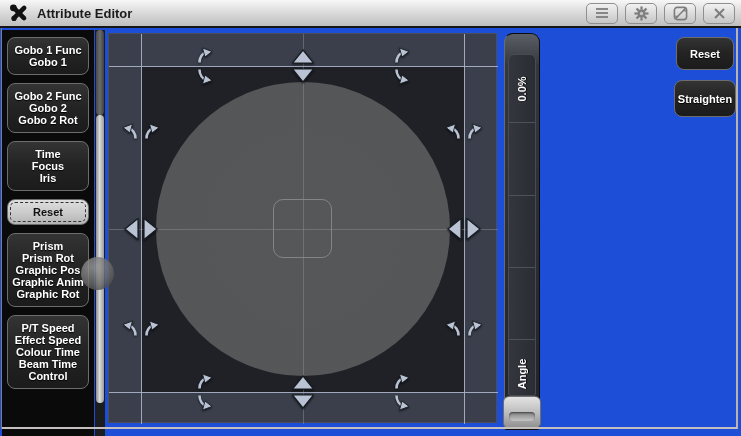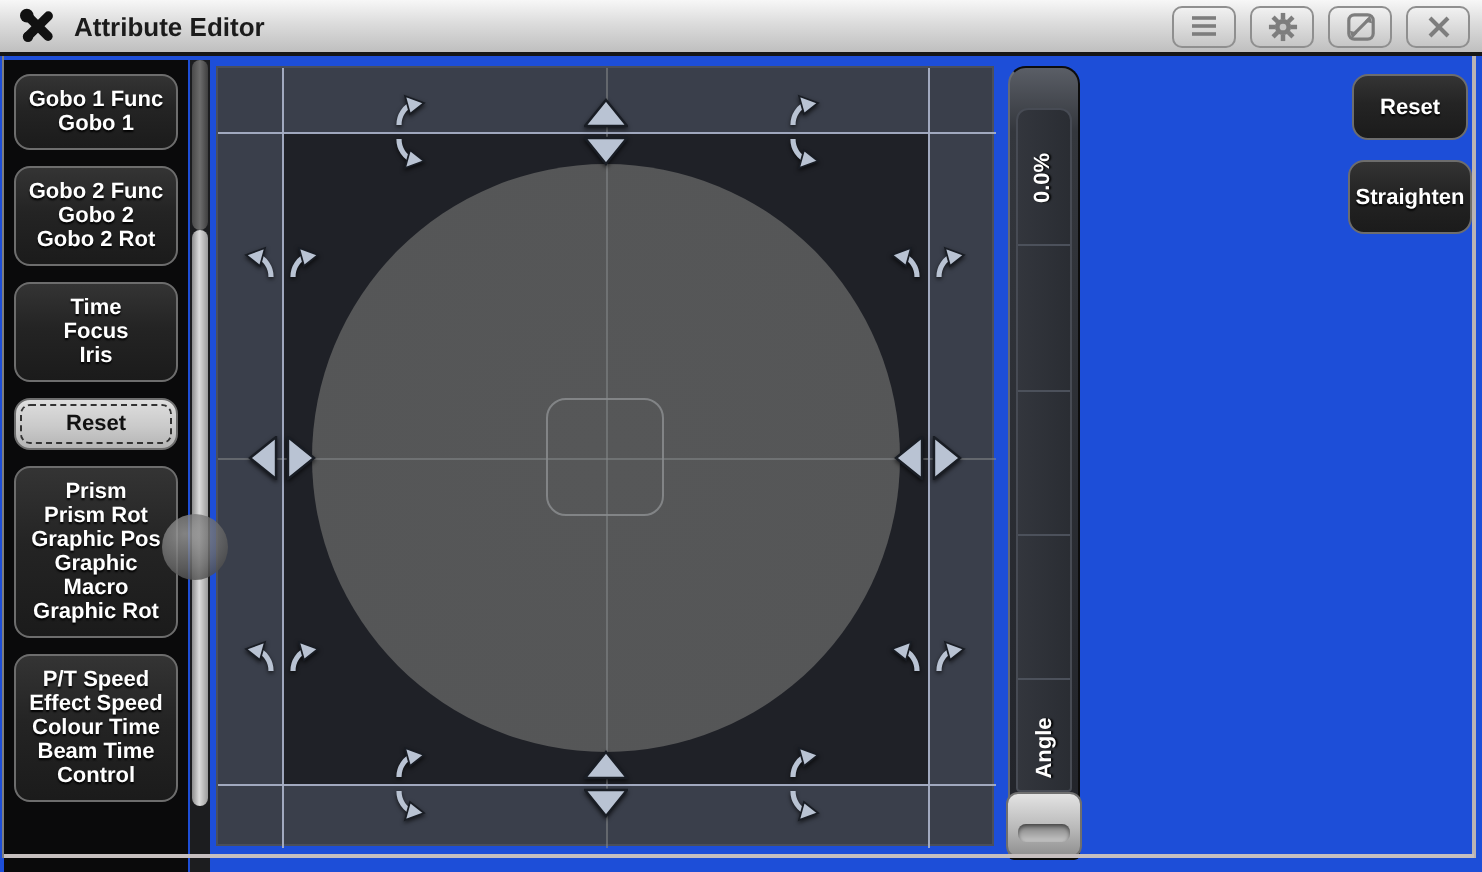--- a/index.html
+++ b/index.html
@@ -213,21 +213,21 @@
     <div class="sbtn">Gobo 2 Func
 Gobo 2
 Gobo 2 Rot</div>
     <div class="sbtn">Time
 Focus
 Iris</div>
     <div class="sbtn selected">Reset</div>
     <div class="sbtn">Prism
 Prism Rot
 Graphic Pos
-Graphic Macro
+Graphic Anim
 Graphic Rot</div>
     <div class="sbtn">P/T Speed
 Effect Speed
 Colour Time
 Beam Time
 Control</div>
   </div>
 
   <div class="splitter">
     <div class="upper"></div>

